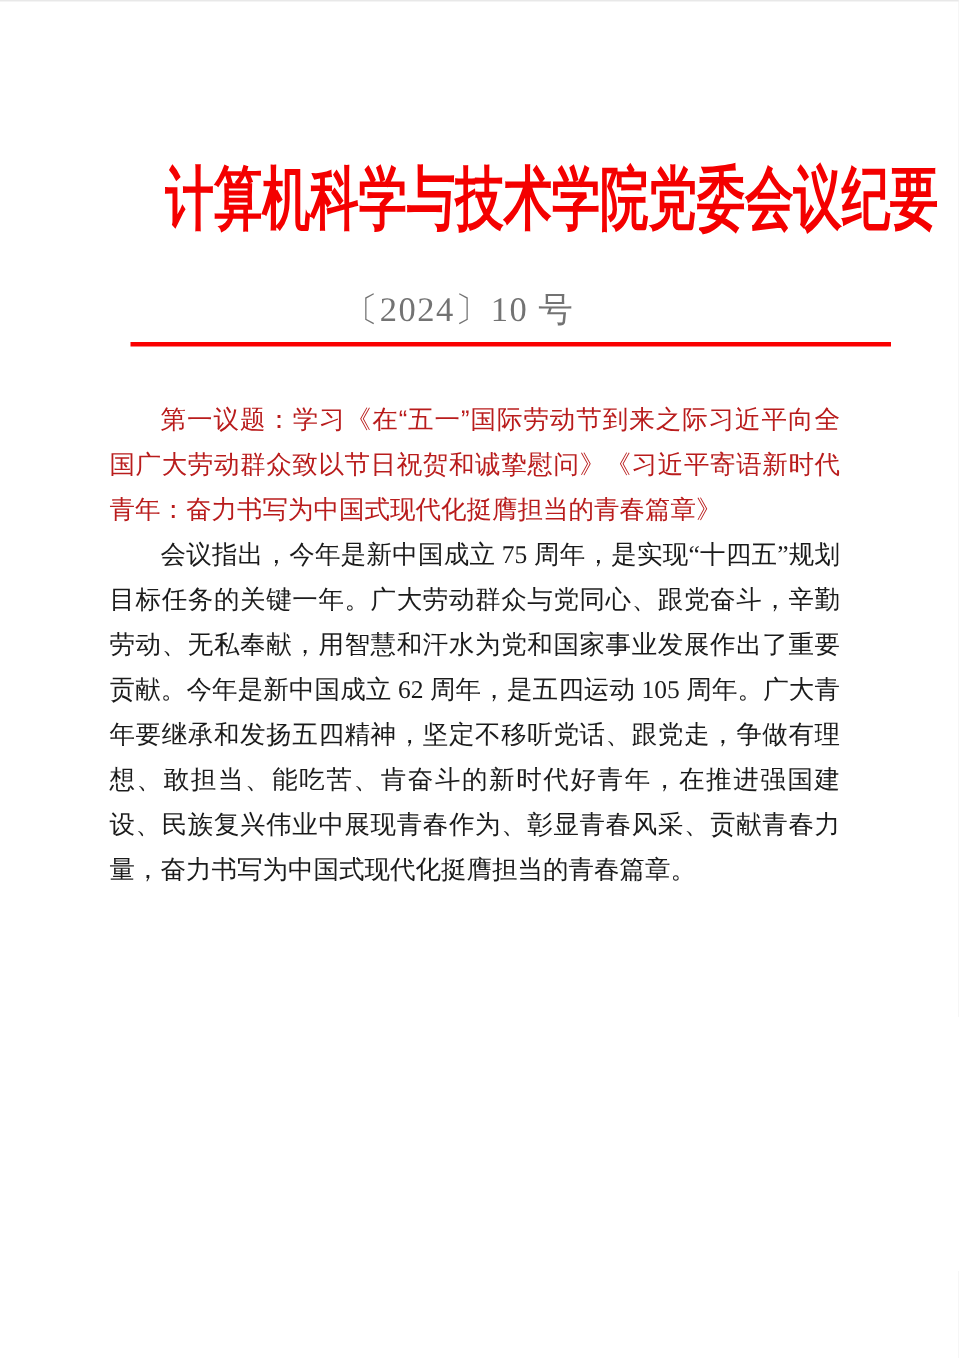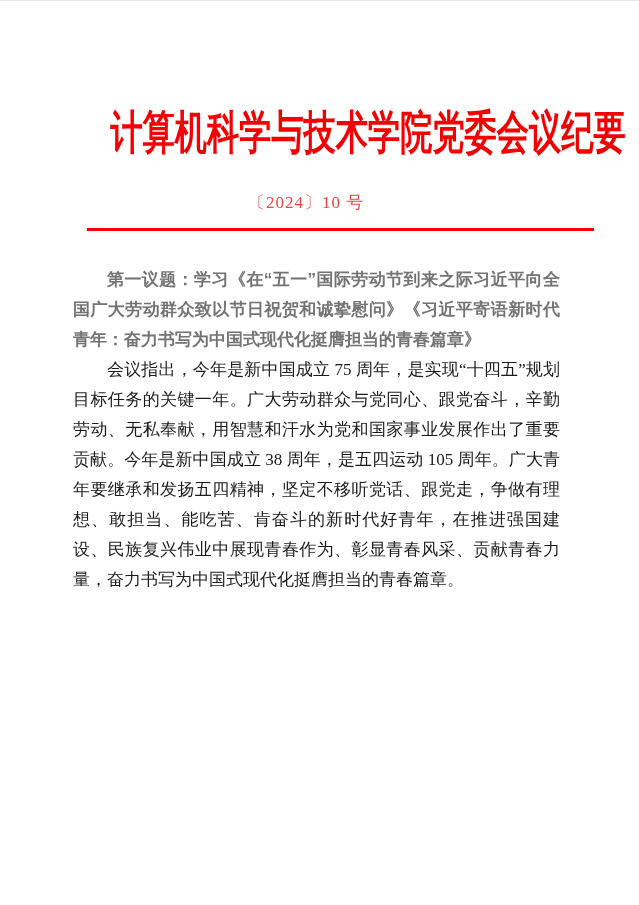--- a/index.html
+++ b/index.html
@@ -25,60 +25,60 @@
     white-space:nowrap;
     transform:scaleX(0.70);
     transform-origin:50% 50%;
   }
   .doc-number-row{
     position:absolute;top:190px;left:0;width:100%;
     text-align:center;
   }
   .doc-number{
     position:relative;left:-24px;
-    font-size:17px;
+    font-size:23px;
     letter-spacing:1px;
-    color:#ef4444;
+    color:#737373;
   }
   .red-line{
     position:absolute;top:227px;left:87px;
     width:507px;height:3px;
     background:#fa0000;
   }
   .body-text{
     position:absolute;top:264px;left:73px;
     width:487px;
     font-size:17px;
     line-height:30px;
     text-align:justify;
     color:#1b1b1b;
   }
   .body-text p{
     margin:0;
     text-indent:2em;
   }
   .para-bold{
-    font-weight:700;
+    font-weight:400;
     font-family:"Liberation Sans","DejaVu Sans",sans-serif;
-    color:#737373;
+    color:#b91c1c;
   }
 </style>
 </head>
 <body>
 
 <div class="page">
 
   <div class="title-row">
     <span class="doc-title">计算机科学与技术学院党委会议纪要</span>
   </div>
 
   <div class="doc-number-row">
     <span class="doc-number">〔2024〕10 号</span>
   </div>
 
   <div class="red-line"></div>
 
   <div class="body-text">
     <p class="para-bold">第一议题：学习《在“五一”国际劳动节到来之际习近平向全国广大劳动群众致以节日祝贺和诚挚慰问》《习近平寄语新时代青年：奋力书写为中国式现代化挺膺担当的青春篇章》</p>
-    <p>会议指出，今年是新中国成立 75 周年，是实现“十四五”规划目标任务的关键一年。广大劳动群众与党同心、跟党奋斗，辛勤劳动、无私奉献，用智慧和汗水为党和国家事业发展作出了重要贡献。今年是新中国成立 38 周年，是五四运动 105 周年。广大青年要继承和发扬五四精神，坚定不移听党话、跟党走，争做有理想、敢担当、能吃苦、肯奋斗的新时代好青年，在推进强国建设、民族复兴伟业中展现青春作为、彰显青春风采、贡献青春力量，奋力书写为中国式现代化挺膺担当的青春篇章。</p>
+    <p>会议指出，今年是新中国成立 75 周年，是实现“十四五”规划目标任务的关键一年。广大劳动群众与党同心、跟党奋斗，辛勤劳动、无私奉献，用智慧和汗水为党和国家事业发展作出了重要贡献。今年是新中国成立 62 周年，是五四运动 105 周年。广大青年要继承和发扬五四精神，坚定不移听党话、跟党走，争做有理想、敢担当、能吃苦、肯奋斗的新时代好青年，在推进强国建设、民族复兴伟业中展现青春作为、彰显青春风采、贡献青春力量，奋力书写为中国式现代化挺膺担当的青春篇章。</p>
   </div>
 
 </div>
 
 </body></html>

